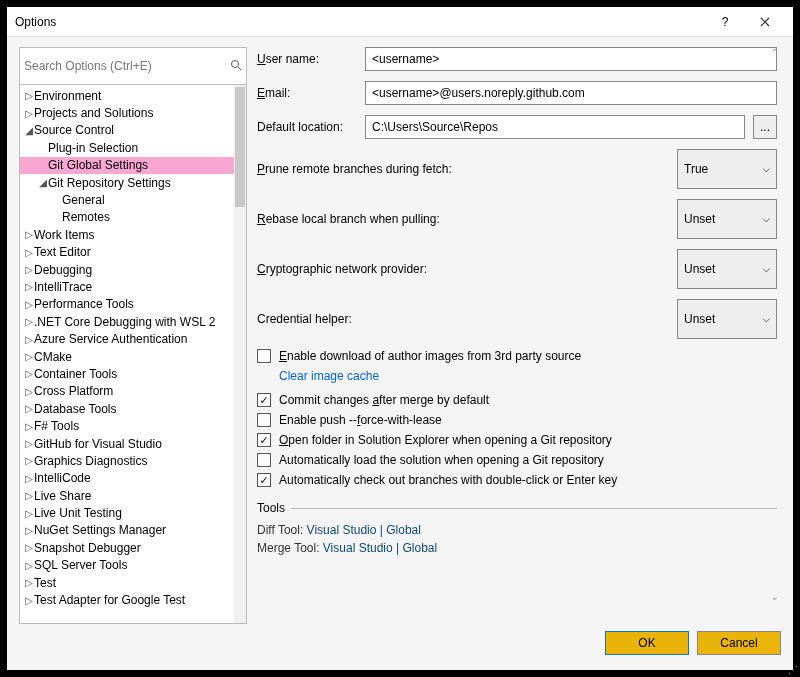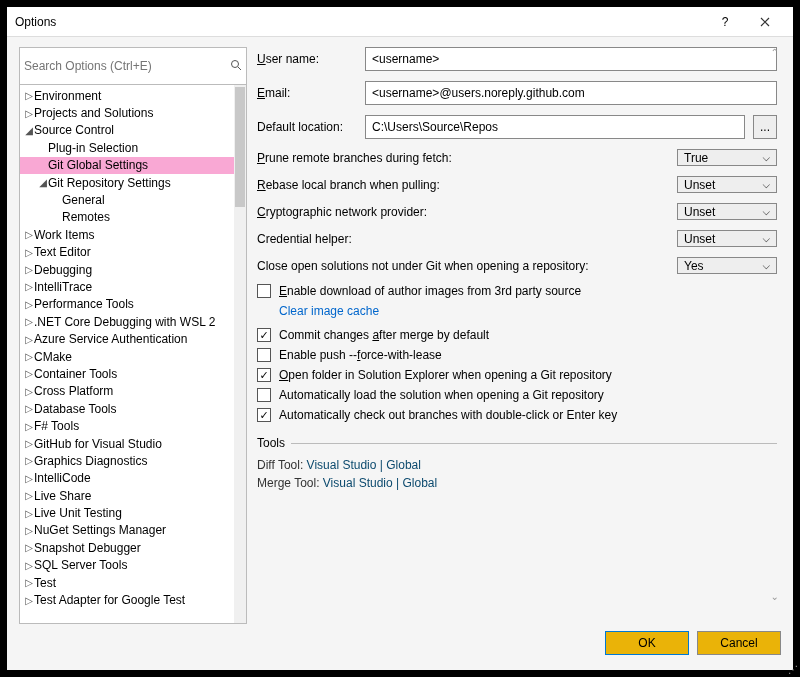--- a/index.html
+++ b/index.html
@@ -23,21 +23,21 @@
   .node.l2 { padding-left: 18px; }
   .node.l3 { padding-left: 32px; }
   .node.sel { background: #f9a8d4; }
   .content { flex: 1; display: flex; flex-direction: column; overflow: hidden; padding-right: 4px; position: relative; }
   .form { flex: 1; overflow: hidden; }
   .row { display: flex; align-items: center; margin-bottom: 10px; gap: 8px; }
   .row > label { width: 100px; }
   .row.long > label { width: auto; flex: 1; }
   .txt { flex: 1; height: 24px; border: 1px solid #888; padding: 0 6px; background: #fff; }
   .browse { width: 24px; height: 24px; border: 1px solid #888; background: #eee; display: flex; align-items: center; justify-content: center; cursor: pointer; }
-  .sel-box { width: 100px; height: 17px; border: 1px solid #888; background: #eee; display: flex; align-items: center; padding: 0 6px; cursor: pointer; position: relative; }
+  .sel-box { width: 100px; height: 40px; border: 1px solid #888; background: #eee; display: flex; align-items: center; padding: 0 6px; cursor: pointer; position: relative; }
   .sel-box::after { content: "⌵"; position: absolute; right: 6px; font-size: 10px; color: #333; }
   .chk-row { display: flex; align-items: center; gap: 8px; margin: 6px 0; }
   .chk { width: 14px; height: 14px; border: 1px solid #555; display: inline-flex; align-items: center; justify-content: center; font-size: 11px; cursor: pointer; background: #fff; }
   .link { color: #0066cc; cursor: pointer; margin-left: 22px; }
   .section-title { display: flex; align-items: center; gap: 6px; margin: 14px 0 8px 0; }
   .section-title .line { flex: 1; height: 1px; background: #bbb; }
   .tool-row { margin: 4px 0; color: #333; }
   .tool-row .gray { color: #0c4a6e; }
   .footer { height: 46px; display: flex; align-items: center; justify-content: flex-end; gap: 8px; padding: 0 12px 8px 0; }
   .dlg-btn { width: 84px; height: 24px; border: 1px solid #888; background: #eab308; cursor: pointer; display: flex; align-items: center; justify-content: center; }
@@ -238,26 +238,20 @@
           <div class="sel-box">
               <span>Unset</span>
             </div>
         </div>
         <div class="row long">
           <label>Credential helper:</label>
           <div class="sel-box">
               <span>Unset</span>
             </div>
         </div>
-        <div class="row long">
-          <label>Close open solutions not under Git when opening a repository:</label>
-          <div class="sel-box">
-              <span>Yes</span>
-            </div>
-        </div>
 
         <div class="chk-row">
           <span class="chk"></span>
           <span><span class="u">E</span>nable download of author images from 3rd party source</span>
         </div>
         <div class="link">Clear image cache</div>
 
         <div class="chk-row" style="margin-top:10px">
           <span class="chk">✓</span>
           <span>Commit changes <span class="u">a</span>fter merge by default</span>

